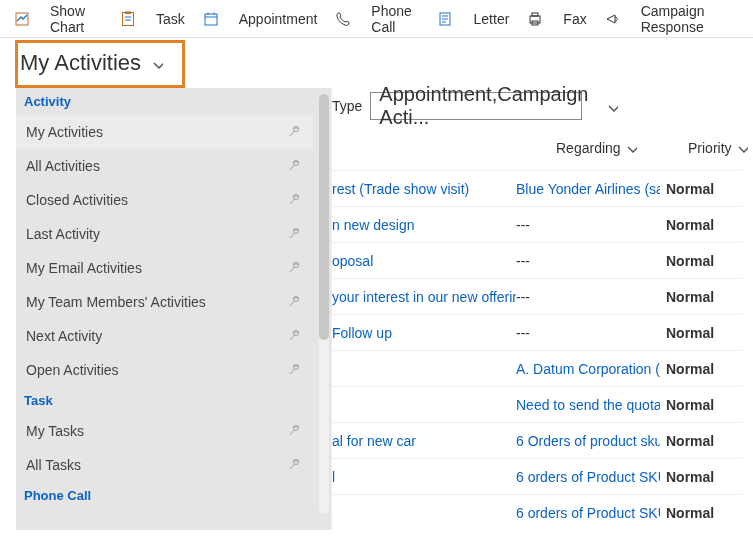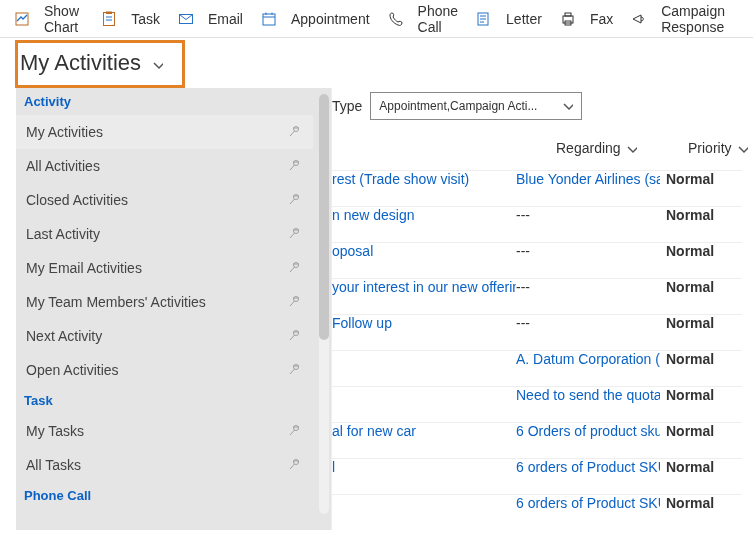--- a/index.html
+++ b/index.html
@@ -1,48 +1,48 @@
 <!DOCTYPE html>
 <html><head>
 <meta charset="utf-8">
 <style>
   * { box-sizing: border-box; margin: 0; padding: 0; }
   body { font-family: "Segoe UI", Arial, sans-serif; font-size: 14px; color: #333; background: #fff; width: 753px; height: 536px; overflow: hidden; position: relative; }
 
   
   .toolbar { display: flex; align-items: center; height: 38px; border-bottom: 1px solid #e0e0e0; padding: 0 6px; gap: 2px; }
-  .tb-btn { display: flex; align-items: center; gap: 14px; padding: 4px 8px; cursor: pointer; font-size: 14px; color: #333; }
+  .tb-btn { display: flex; align-items: center; gap: 20px; padding: 4px 8px; cursor: pointer; font-size: 14px; color: #333; }
   .tb-icon { width: 16px; height: 16px; display: inline-flex; align-items: center; justify-content: center; }
 
   
   .view-header { position: relative; margin-top: 2px; }
   .view-switch { display: inline-flex; align-items: center; gap: 10px; padding: 10px 16px 10px 8px; font-size: 22px; color: #333; margin-left: 12px; cursor: pointer; }
   .highlight-box { position: absolute; left: 15px; top: 0px; width: 170px; height: 48px; border: 3px solid #e38126; pointer-events: none; }
 
   
   .dropdown { position: absolute; left: 16px; top: 88px; width: 316px; height: 442px; background: #e5e5e5; border-right: 1px solid #eee; z-index: 10; overflow: hidden; }
   .dd-track { position: absolute; right: 2px; top: 6px; width: 10px; height: 420px; background: #f0f0f0; border-radius: 5px; }
   .dd-thumb { position: absolute; right: 2px; top: 6px; width: 10px; height: 246px; background: #c7c7c7; border-radius: 5px; }
   .dd-inner { height: 100%; overflow: hidden; padding-right: 18px; }
   .dd-section-title { color: #0b62c4; font-size: 13px; font-weight: 600; padding: 6px 10px 6px 8px; }
   .dd-item { display: flex; align-items: center; justify-content: space-between; padding: 0 10px 0 10px; height: 34px; cursor: pointer; font-size: 14px; color: #444; }
   .dd-item.selected { background: #ebebeb; }
   .pin { width: 16px; height: 16px; opacity: 0.55; }
 
   
   .filter-row { position: absolute; left: 332px; top: 92px; display: flex; align-items: center; gap: 8px; }
   .filter-row .lbl { font-size: 14px; color: #333; }
-  .select-box { display: flex; align-items: center; justify-content: space-between; border: 1px solid #888; height: 28px; width: 212px; padding: 0 8px; font-size: 12px; color: #333; cursor: pointer; gap: 18px; }
+  .select-box { display: flex; align-items: center; justify-content: space-between; border: 1px solid #888; height: 28px; width: 212px; padding: 0 8px; font-size: 20px; color: #333; cursor: pointer; gap: 18px; }
   .col-h { display: flex; align-items: center; gap: 4px; font-size: 14px; color: #333; cursor: pointer; }
   .col-regarding { position: absolute; left: 516px; top: 140px; margin-left: 40px; }
   .col-priority { position: absolute; left: 688px; top: 140px; }
 
   
   .rows { position: absolute; left: 332px; top: 170px; width: 410px; }
-  .row { display: flex; align-items: flex-start; height: 36px; border-top: 1px solid #eee; }
+  .row { display: flex; align-items: center; height: 36px; border-top: 1px solid #eee; }
   .cell-subj { width: 184px; color: #0b62c4; white-space: nowrap; overflow: hidden; text-overflow: clip; cursor: pointer; }
   .cell-reg  { width: 144px; color: #0b62c4; white-space: nowrap; overflow: hidden; text-overflow: clip; cursor: pointer; padding-left: 0px; }
   .cell-reg.dashes { color: #333; cursor: default; }
   .cell-pri  { width: 70px; color: #333; padding-left: 6px; font-weight: bold; }
 
   .chev { width: 12px; height: 12px; }
 </style>
 </head>
 <body>
 
@@ -106,28 +106,20 @@
       </span>
     <span>Show Chart</span>
   </div>
   <div class="tb-btn">
     <span class="tb-icon">
         <svg width="16" height="16">
           <use href="#i-task"></use>
         </svg>
       </span>
     <span>Task</span>
-  </div>
-  <div class="tb-btn">
-    <span class="tb-icon">
-        <svg width="16" height="16">
-          <use href="#i-email"></use>
-        </svg>
-      </span>
-    <span>Email</span>
   </div>
   <div class="tb-btn">
     <span class="tb-icon">
         <svg width="16" height="16">
           <use href="#i-appt"></use>
         </svg>
       </span>
     <span>Appointment</span>
   </div>
   <div class="tb-btn">

